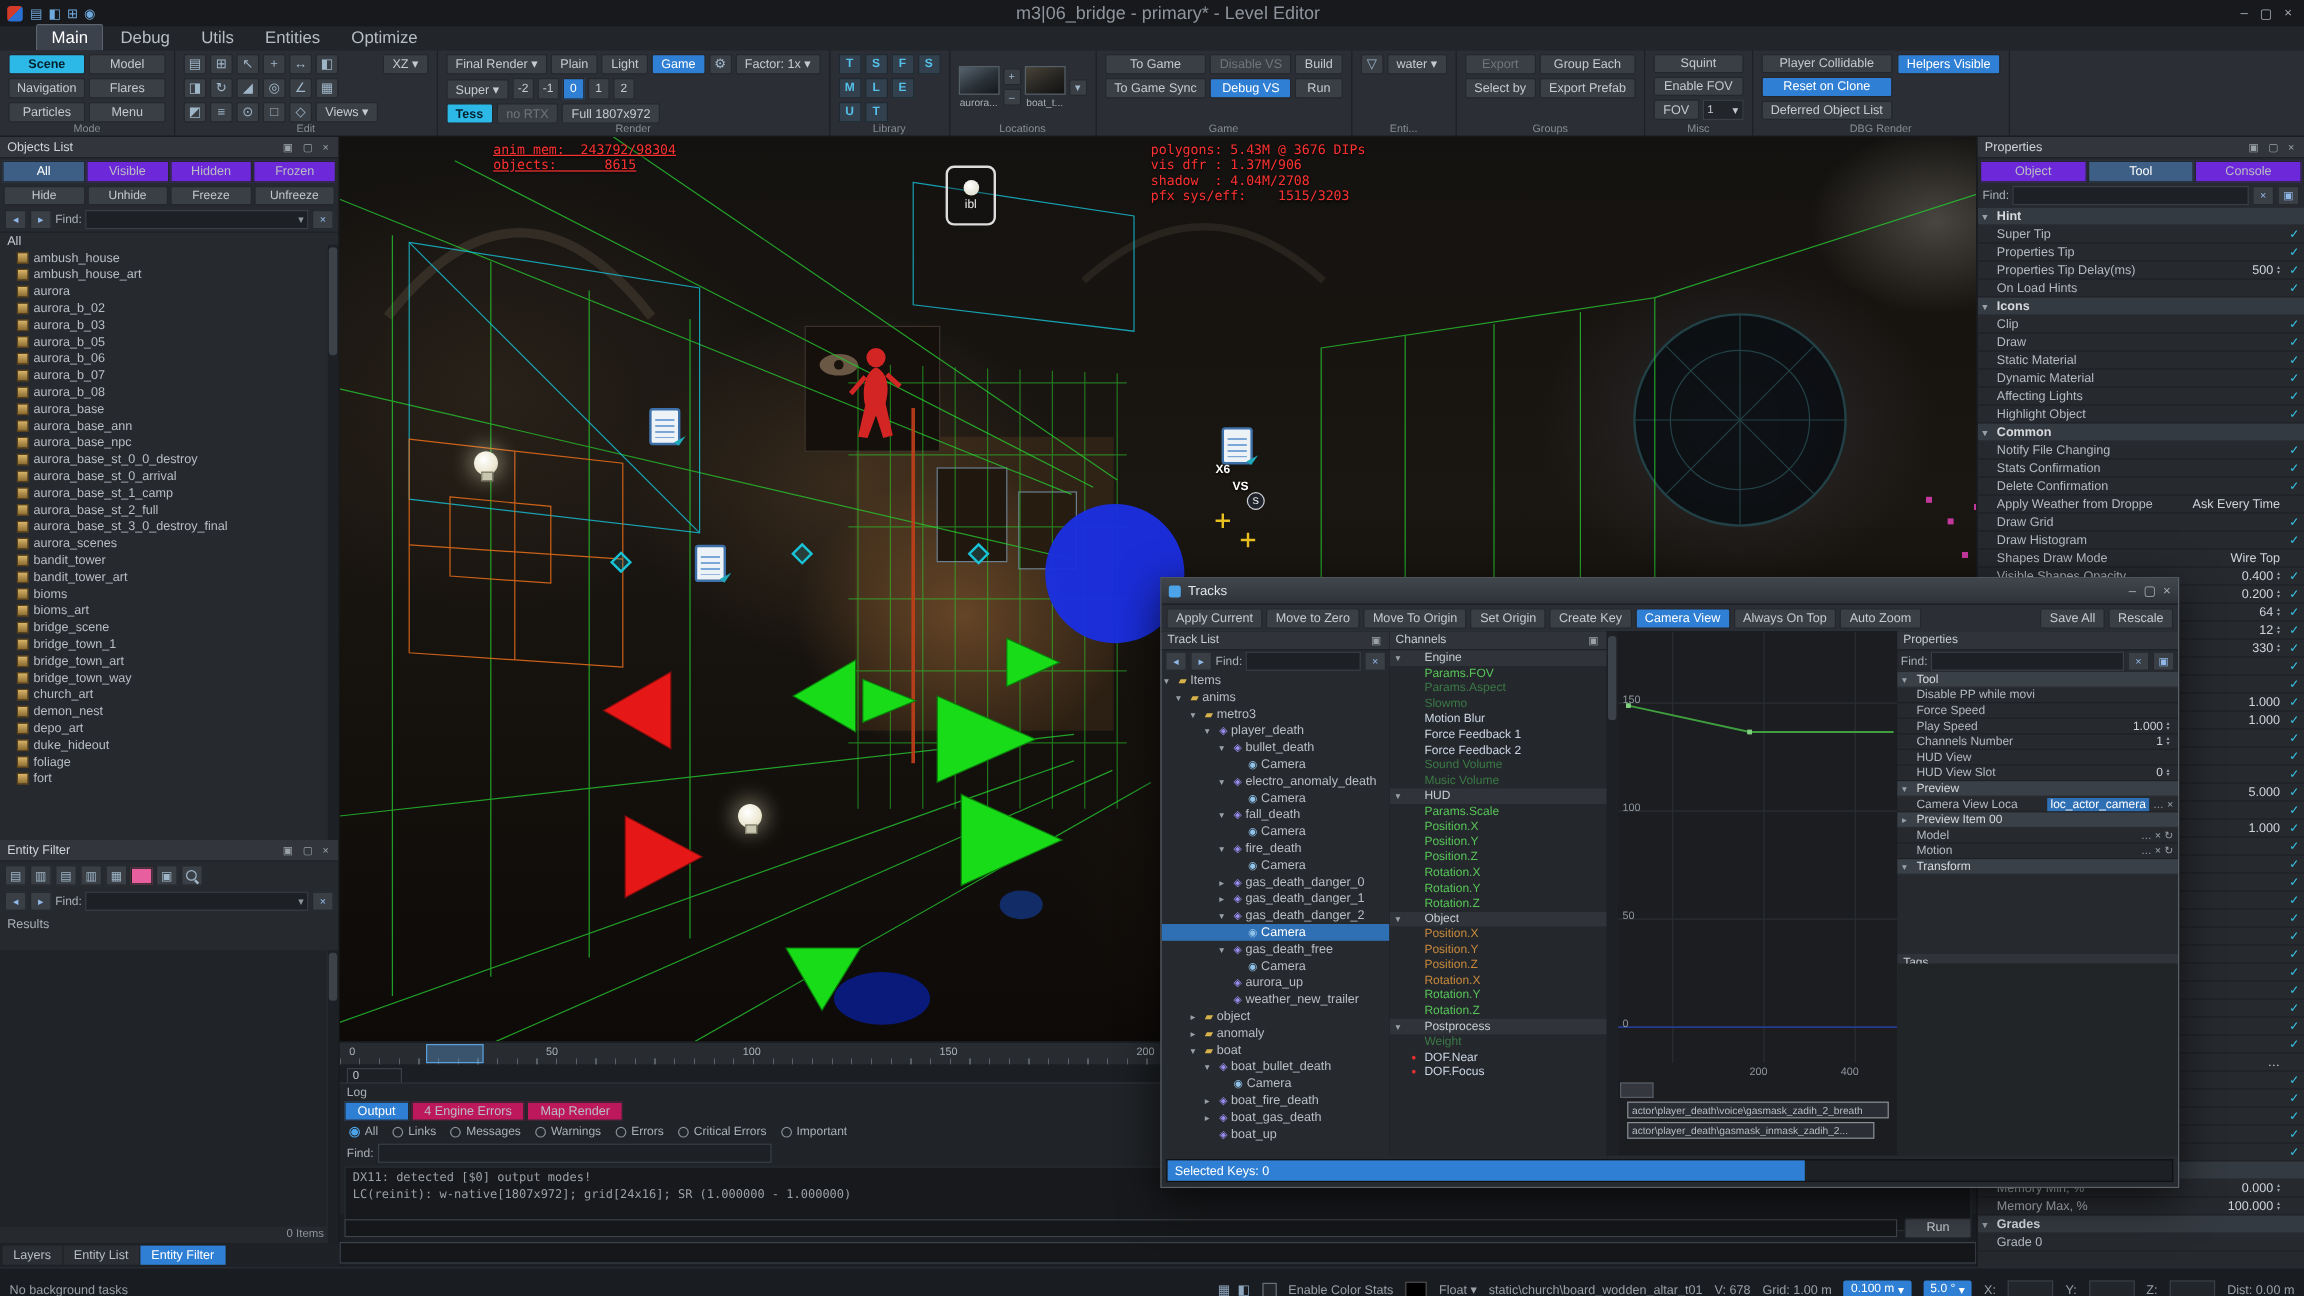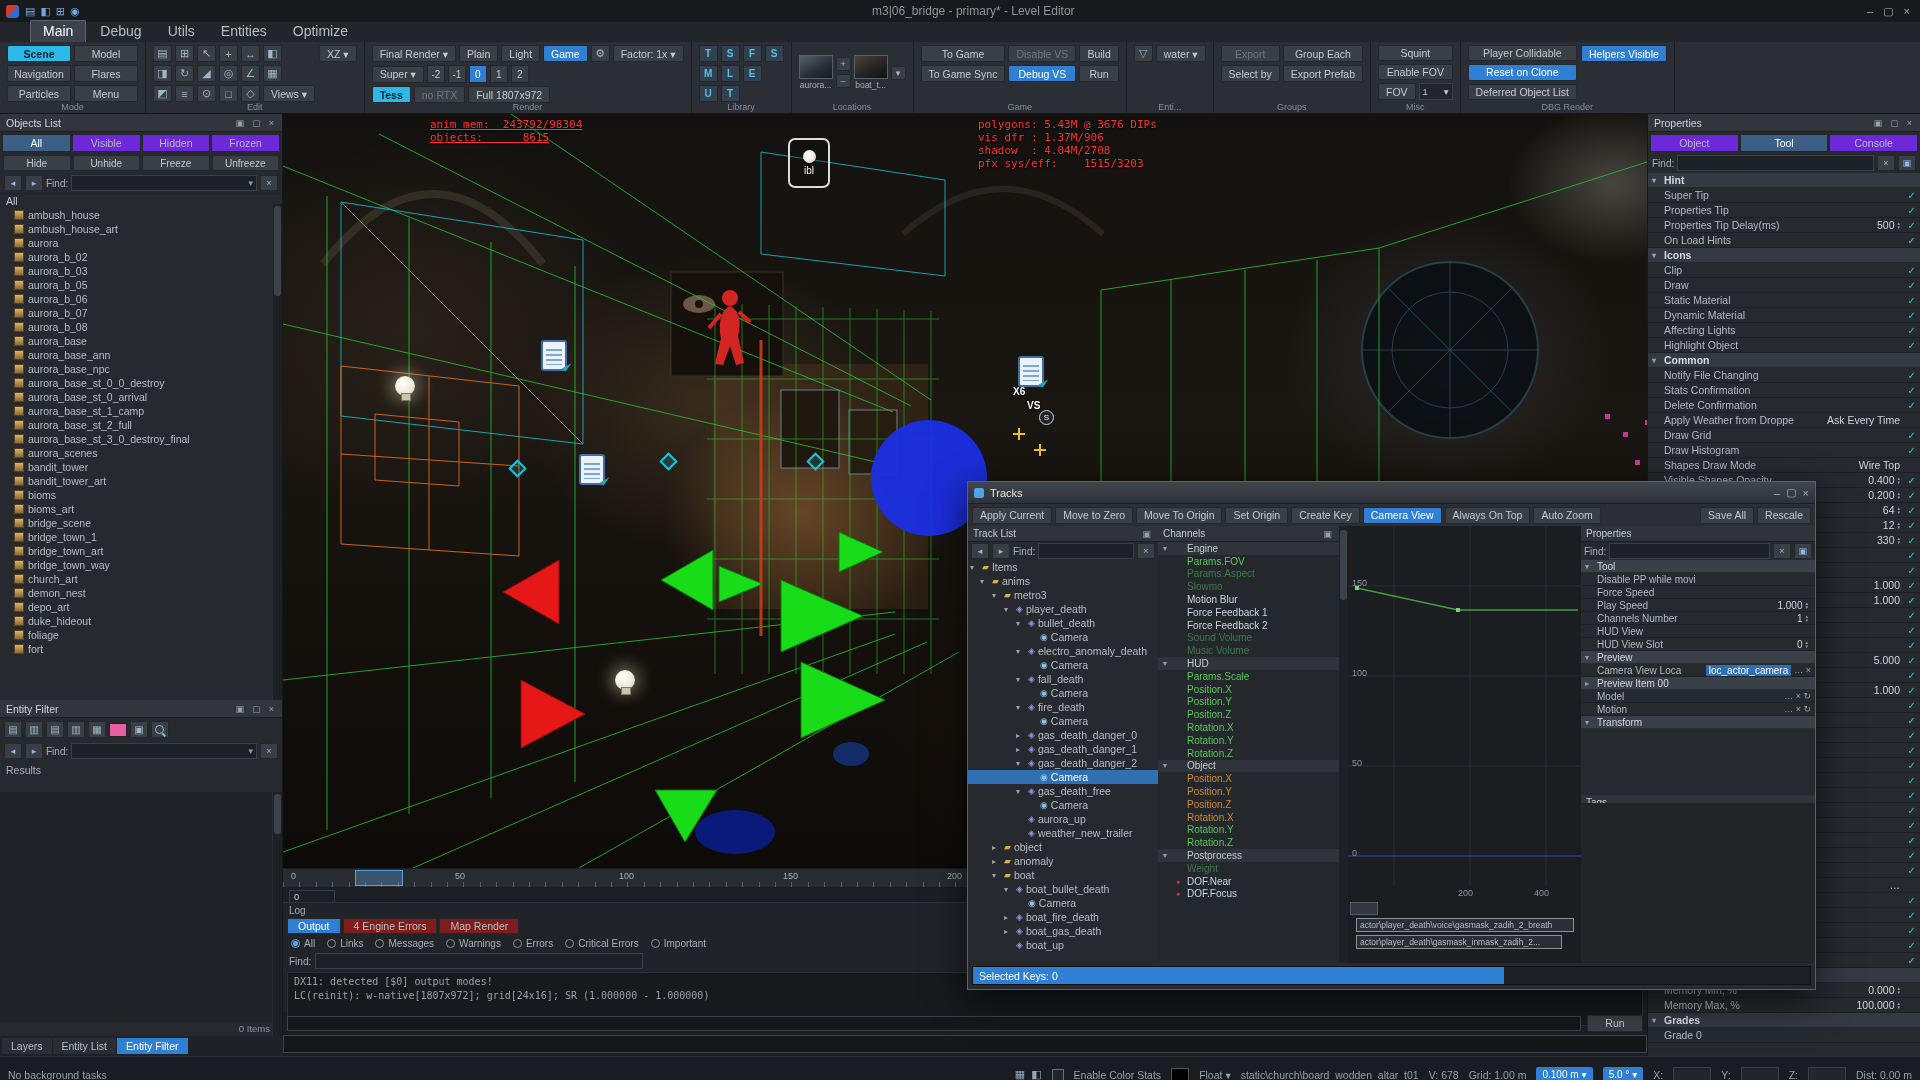--- a/index.html
+++ b/index.html
@@ -4,21 +4,21 @@
 <style>
   html,body{margin:0;padding:0;background:#000;}
   body{font-family:"Liberation Sans",sans-serif;font-size:11px;color:#c6cad0;}
   .screen{position:relative;width:1920px;height:1080px;background:#1b1e22;overflow:hidden;}
 
   
   .titlebar{position:absolute;left:0;top:0;width:1920px;height:22px;background:#17191d;display:flex;align-items:center;padding:0 6px;box-sizing:border-box;gap:6px;color:#9ba1a8;}
   .logo{width:13px;height:13px;background:linear-gradient(135deg,#d23a2a 50%,#2a6fd2 50%);border-radius:3px;}
   .tb-icons{display:flex;gap:5px;}
   .tbi{color:#6fa8dc;font-size:11px;cursor:default;}
-  .tb-title{flex:1;text-align:center;font-size:12px;color:#8f959c;}
+  .tb-title{flex:1;text-align:center;font-size:15px;color:#8f959c;}
   .winbtns{display:flex;gap:10px;padding-right:4px;}
   .wb{color:#aab0b6;font-size:11px;cursor:default;}
 
   
   .menubar{position:absolute;left:0;top:22px;width:1920px;height:20px;background:#22262b;display:flex;align-items:flex-end;padding-left:30px;box-sizing:border-box;gap:2px;}
   .mtab{padding:2px 12px 3px;color:#b9bec4;font-size:14px;}
   .mtab[data-v="active"]{background:#3b424c;color:#fff;border:1px solid #5a636e;border-bottom:none;border-radius:2px 2px 0 0;}
 
   
   .ribbon{position:absolute;left:0;top:42px;width:1920px;height:72px;background:#2b2f35;border-bottom:1px solid #15171a;display:flex;box-sizing:border-box;}
@@ -87,21 +87,21 @@
   
   .viewport{position:absolute;left:283px;top:114px;width:1364px;height:754px;overflow:hidden;background:
     radial-gradient(ellipse 200px 170px at 520px 400px, rgba(152,102,56,.55), transparent 70%),
     radial-gradient(ellipse 260px 210px at 420px 290px, rgba(112,82,52,.35), transparent 70%),
     radial-gradient(ellipse 320px 260px at 130px 210px, rgba(74,58,42,.32), transparent 72%),
     radial-gradient(ellipse 150px 110px at 1330px 70px, rgba(205,202,188,.28), transparent 70%),
     radial-gradient(ellipse 230px 190px at 1165px 240px, rgba(62,62,74,.5), transparent 72%),
     radial-gradient(ellipse 420px 320px at 920px 610px, rgba(42,34,25,.6), transparent 75%),
     linear-gradient(180deg,#141210 0%,#1a1611 40%,#0d0a08 100%);}
   .vp-svg{position:absolute;left:0;top:0;}
-  .vp-stats{position:absolute;font-family:"DejaVu Sans Mono",monospace;font-size:11px;line-height:13px;color:#ff3232;white-space:pre;text-shadow:0 1px 2px rgba(0,0,0,.9);margin-left:19px;}
+  .vp-stats{position:absolute;font-family:"DejaVu Sans Mono",monospace;font-size:11px;line-height:13px;color:#ff3232;white-space:pre;text-shadow:0 1px 2px rgba(0,0,0,.9);}
   .vp-stats.l{left:128px;top:4px;text-decoration:underline;}
   .vp-stats.r{left:676px;top:4px;}
   .bulb{position:absolute;width:20px;height:20px;border-radius:50%;background:radial-gradient(circle at 40% 35%,#ffffff,#ece8d2 60%,#bdbaa2);box-shadow:0 0 16px 5px rgba(255,255,215,.35);}
   .bulb::after{content:"";position:absolute;left:6px;bottom:-5px;width:8px;height:6px;background:#c9c6b0;border:1px solid #7c7a68;}
   .ibl{position:absolute;width:38px;height:46px;border:2px solid #ddd;border-radius:7px;background:rgba(18,18,18,.3);display:flex;flex-direction:column;align-items:center;justify-content:center;gap:2px;color:#eee;}
   .ibl .b{width:13px;height:13px;border-radius:50%;background:radial-gradient(circle at 40% 35%,#fff,#d9d6c2);}
   .ibl .t{font-size:10px;}
   .clipb{position:absolute;width:22px;height:27px;background:#ecf2f6;border:2px solid #3d6fa8;border-radius:3px;}
   .clipb::before{content:"";position:absolute;left:3px;top:4px;right:3px;bottom:4px;background:repeating-linear-gradient(180deg,transparent 0 3px,#7aa7d8 3px 5px);}
   .clipb::after{content:"";position:absolute;right:-4px;bottom:-2px;width:0;height:0;border-left:5px solid transparent;border-bottom:10px solid #1fa8b8;transform:rotate(35deg);}
@@ -113,21 +113,21 @@
   .timeline{position:absolute;left:283px;top:868px;width:1364px;height:20px;background:#282c31;border-top:1px solid #1a1d21;border-bottom:1px solid #1a1d21;box-sizing:border-box;}
   .timeline::before{content:"";position:absolute;left:0;right:0;bottom:0;height:5px;background:repeating-linear-gradient(90deg,#5a6066 0 1px,transparent 1px 16.4px);}
   .tlab{position:absolute;top:2px;font-size:9px;color:#aab0b6;}
   .scrub{position:absolute;left:72px;top:1px;bottom:1px;width:46px;background:rgba(90,160,220,.35);border:1px solid #5aa0dc;}
   .tvalue{position:absolute;left:289px;top:890px;width:46px;height:13px;background:#1d2024;border:1px solid #3a3f46;color:#c6cad0;font-size:9.5px;display:flex;align-items:center;padding-left:4px;box-sizing:border-box;}
 
   
   .log-panel{position:absolute;left:283px;top:902px;width:1364px;height:110px;background:#202327;border-top:1px solid #30343a;box-sizing:border-box;}
   .loghdr{height:13px;display:flex;align-items:center;padding:1px 6px 0;font-size:10px;color:#aab0b6;}
   .logtabs{display:flex;gap:2px;padding:1px 4px;}
-  .ltab{padding:1px 10px;background:#7f1d1d;border:1px solid #24272c;font-size:10.5px;color:#b9bec4;}
+  .ltab{padding:1px 10px;background:#be185d;border:1px solid #24272c;font-size:10.5px;color:#b9bec4;}
   .ltab[data-v="blue"]{background:#2f7fd4;color:#fff;}
   .logfilters{display:flex;gap:12px;align-items:center;padding:3px 8px;}
   .lfilter{display:flex;gap:4px;align-items:center;font-size:10px;color:#aab0b6;}
   .radio{width:9px;height:9px;border-radius:50%;border:1px solid #8a9097;box-sizing:border-box;}
   .radio[data-v="on"]{border-color:#4da3e8;background:radial-gradient(circle,#4da3e8 0 2.5px,transparent 3px);}
   .logfind{display:flex;align-items:center;gap:4px;padding:1px 6px;}
   .loglines{margin:2px 4px;background:#17191c;border:1px solid #2c3036;height:48px;padding:2px 6px;overflow:hidden;}
   .logline{font-family:"DejaVu Sans Mono",monospace;font-size:10px;line-height:14px;color:#9aa0a6;white-space:pre;}
   .progress-row{position:absolute;left:283px;top:1014px;width:1364px;height:18px;display:flex;align-items:center;gap:6px;padding:0 4px;box-sizing:border-box;}
   .pbar{flex:1;height:13px;background:#15171a;border:1px solid #3d424a;}

